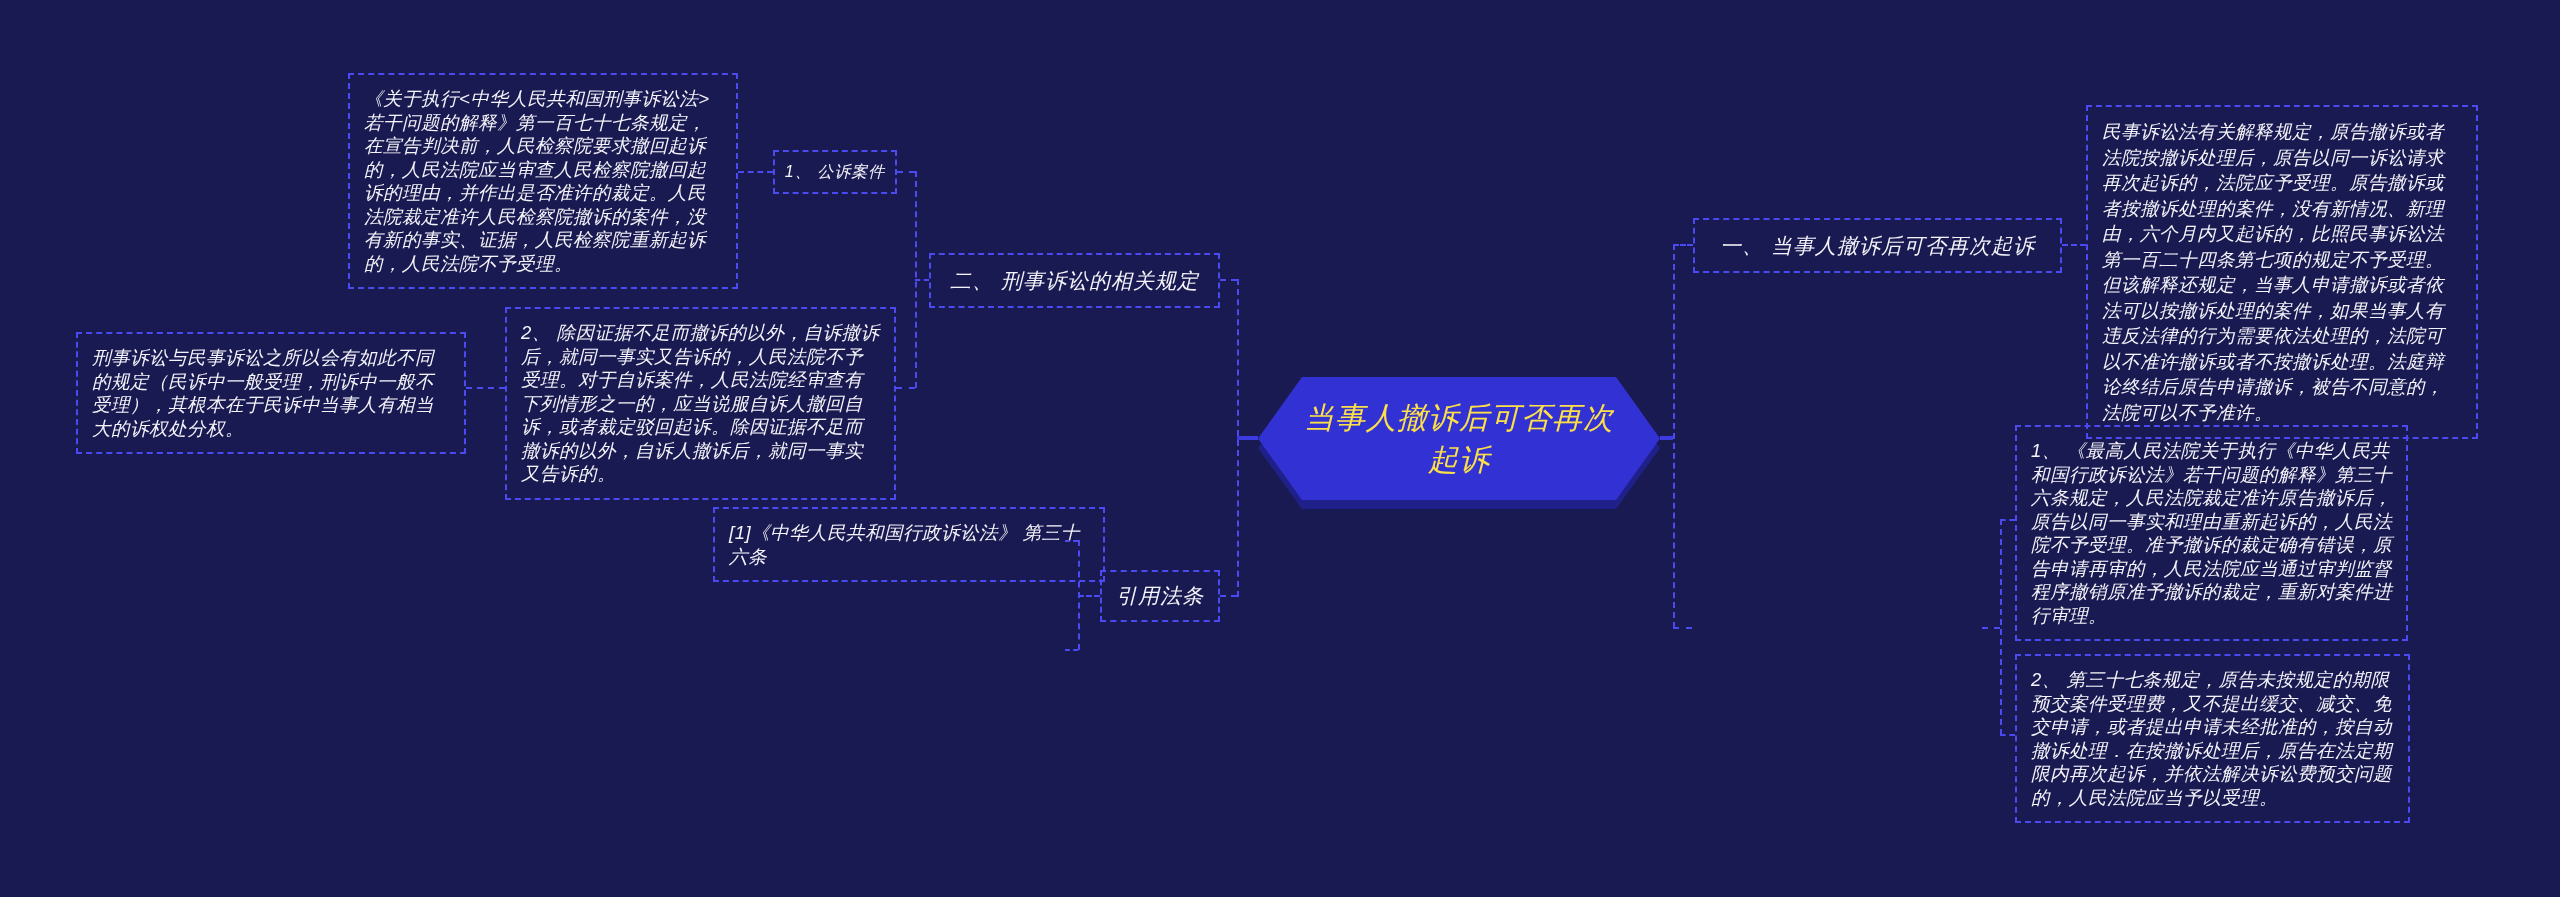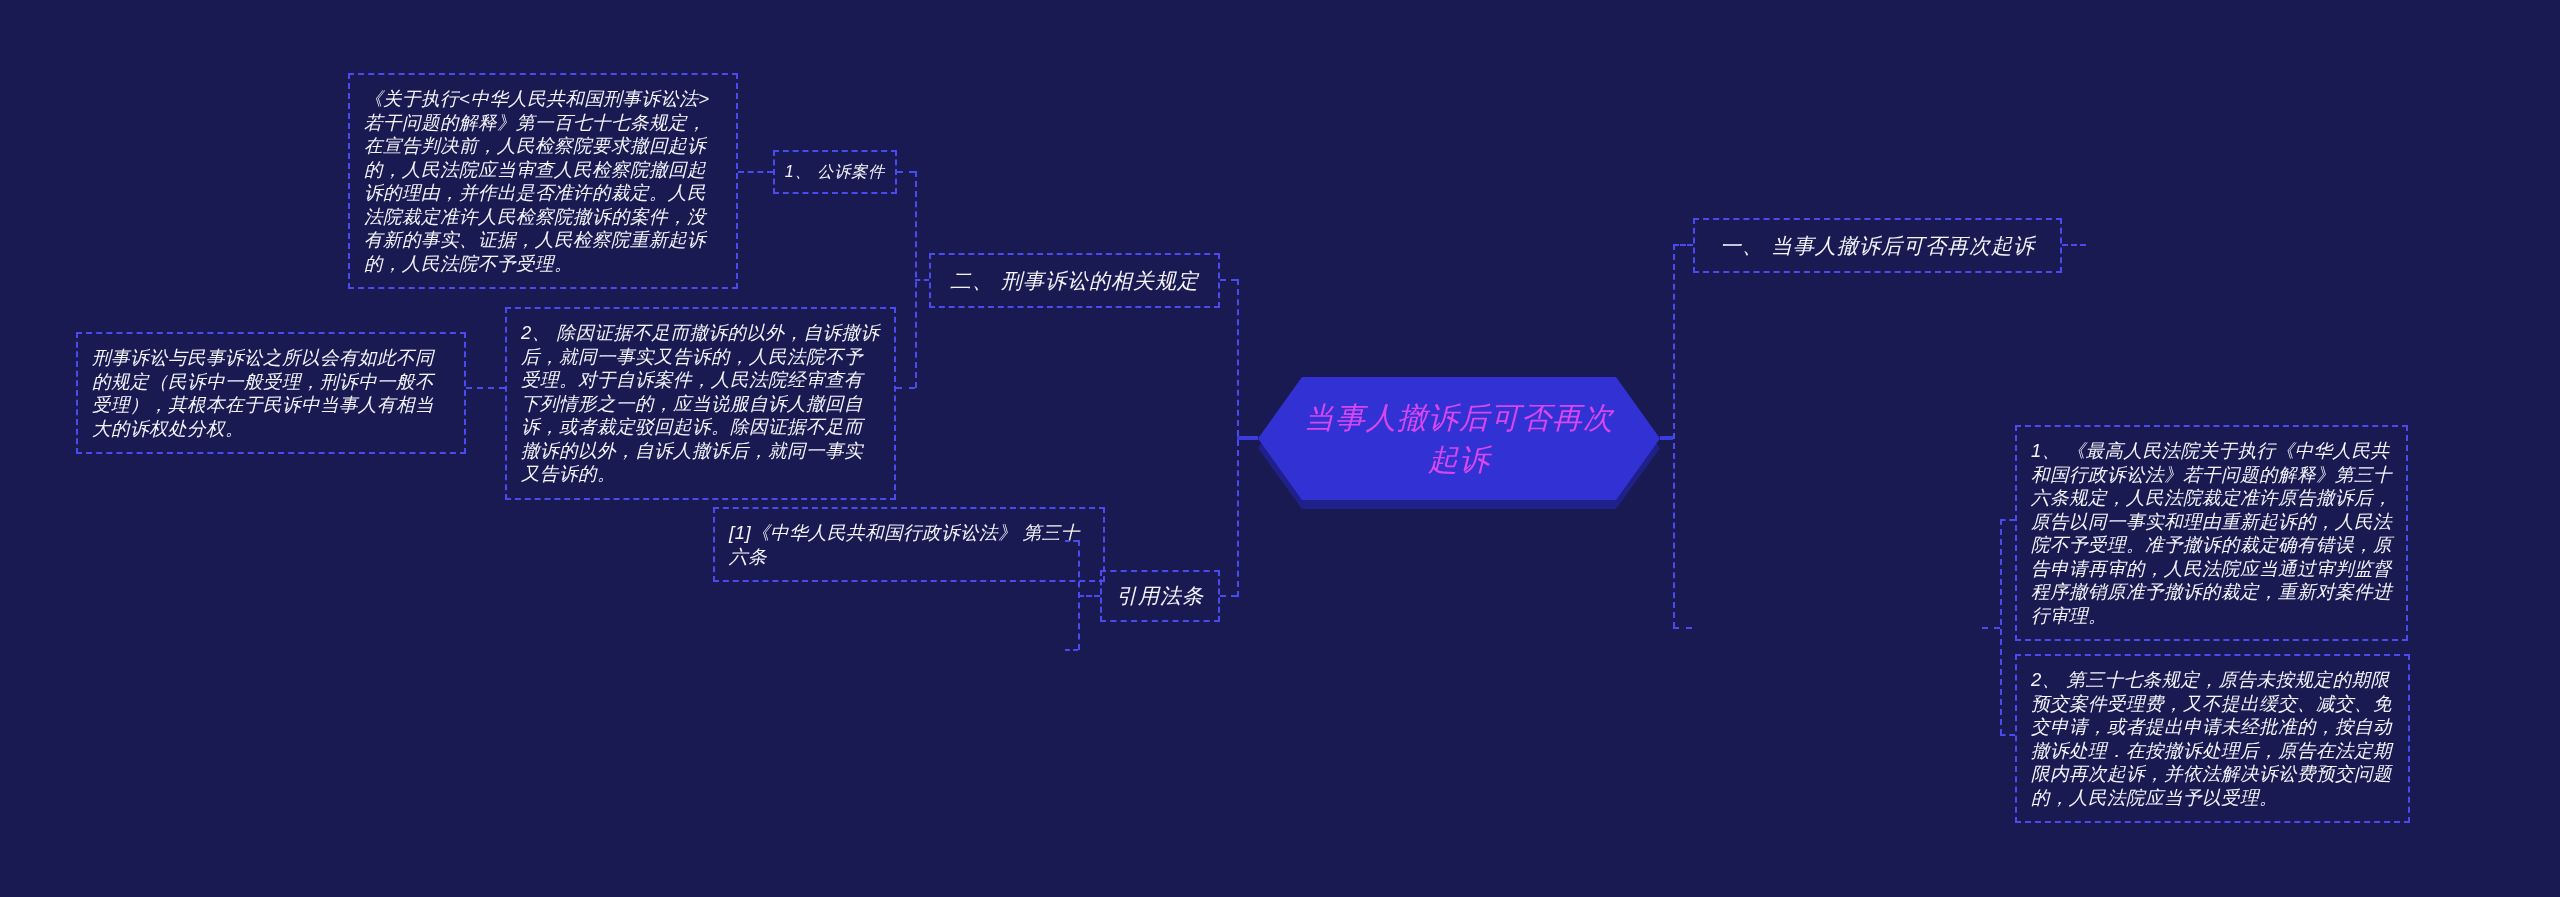--- a/index.html
+++ b/index.html
@@ -19,21 +19,21 @@
   .note{font-size:18.5px;line-height:23.5px;padding:12px 14px;text-align:left;letter-spacing:0.5px;}
   .label{display:flex;align-items:center;justify-content:center;font-size:21px;letter-spacing:1px;white-space:nowrap;}
 
   
   .hex{position:absolute;left:1258px;top:377px;width:402px;height:123px;}
   .hex .shadow{position:absolute;left:0;right:0;top:10px;bottom:-9px;background:var(--node-shadow);
     clip-path:polygon(0 50%,44px 0,calc(100% - 44px) 0,100% 50%,calc(100% - 44px) 100%,44px 100%);}
   .hex .shape{position:absolute;inset:0;background:var(--node);
     clip-path:polygon(0 50%,44px 0,calc(100% - 44px) 0,100% 50%,calc(100% - 44px) 100%,44px 100%);}
   .hex .title{position:relative;z-index:2;height:100%;display:flex;align-items:center;justify-content:center;
-    text-align:center;font-size:30px;line-height:42px;padding:4px 38px;color:#d946ef;letter-spacing:1px;}
+    text-align:center;font-size:30px;line-height:42px;padding:4px 38px;color:#fde047;letter-spacing:1px;}
 
   
   .hl{position:absolute;height:0;border-top:2px dashed var(--line);}
   .vl{position:absolute;width:0;border-left:2px dashed var(--line);}
   .solid{border-top-style:solid;border-top-width:4px;border-color:#3b3be0;}
 </style>
 </head>
 <body>
 
 <div class="canvas">
@@ -54,20 +54,21 @@
     <div class="title">当事人撤诉后可否再次起诉</div>
   </div>
 
   <div class="box note" style="left:713px;top:507px;width:392px;min-height:68px;">[1]《中华人民共和国行政诉讼法》 第三十六条</div>
 
 
   <div class="box label" style="left:1100px;top:570px;width:120px;height:52px;">引用法条</div>
 
   <div class="box label" style="left:1693px;top:218px;width:369px;height:55px;">一、 当事人撤诉后可否再次起诉</div>
 
+  <div class="box note" style="left:2086px;top:105px;width:392px;min-height:281px;line-height:25.5px;">民事诉讼法有关解释规定，原告撤诉或者法院按撤诉处理后，原告以同一诉讼请求再次起诉的，法院应予受理。原告撤诉或者按撤诉处理的案件，没有新情况、新理由，六个月内又起诉的，比照民事诉讼法第一百二十四条第七项的规定不予受理。但该解释还规定，当事人申请撤诉或者依法可以按撤诉处理的案件，如果当事人有违反法律的行为需要依法处理的，法院可以不准许撤诉或者不按撤诉处理。法庭辩论终结后原告申请撤诉，被告不同意的，法院可以不予准许。</div>
 
 
   <div class="box note" style="left:2015px;top:425px;width:393px;min-height:190px;">1、 《最高人民法院关于执行《中华人民共和国行政诉讼法》若干问题的解释》第三十六条规定，人民法院裁定准许原告撤诉后，原告以同一事实和理由重新起诉的，人民法院不予受理。准予撤诉的裁定确有错误，原告申请再审的，人民法院应当通过审判监督程序撤销原准予撤诉的裁定，重新对案件进行审理。</div>
 
   <div class="box note" style="left:2015px;top:654px;width:395px;min-height:161px;">2、 第三十七条规定，原告未按规定的期限预交案件受理费，又不提出缓交、减交、免交申请，或者提出申请未经批准的，按自动撤诉处理．在按撤诉处理后，原告在法定期限内再次起诉，并依法解决诉讼费预交问题的，人民法院应当予以受理。</div>
 
   <div class="hl" style="left:738px;top:171px;width:35px;"></div>
   <div class="hl" style="left:897px;top:171px;width:18px;"></div>
   <div class="vl" style="left:915px;top:171px;height:217px;"></div>
   <div class="hl" style="left:915px;top:279px;width:14px;"></div>

